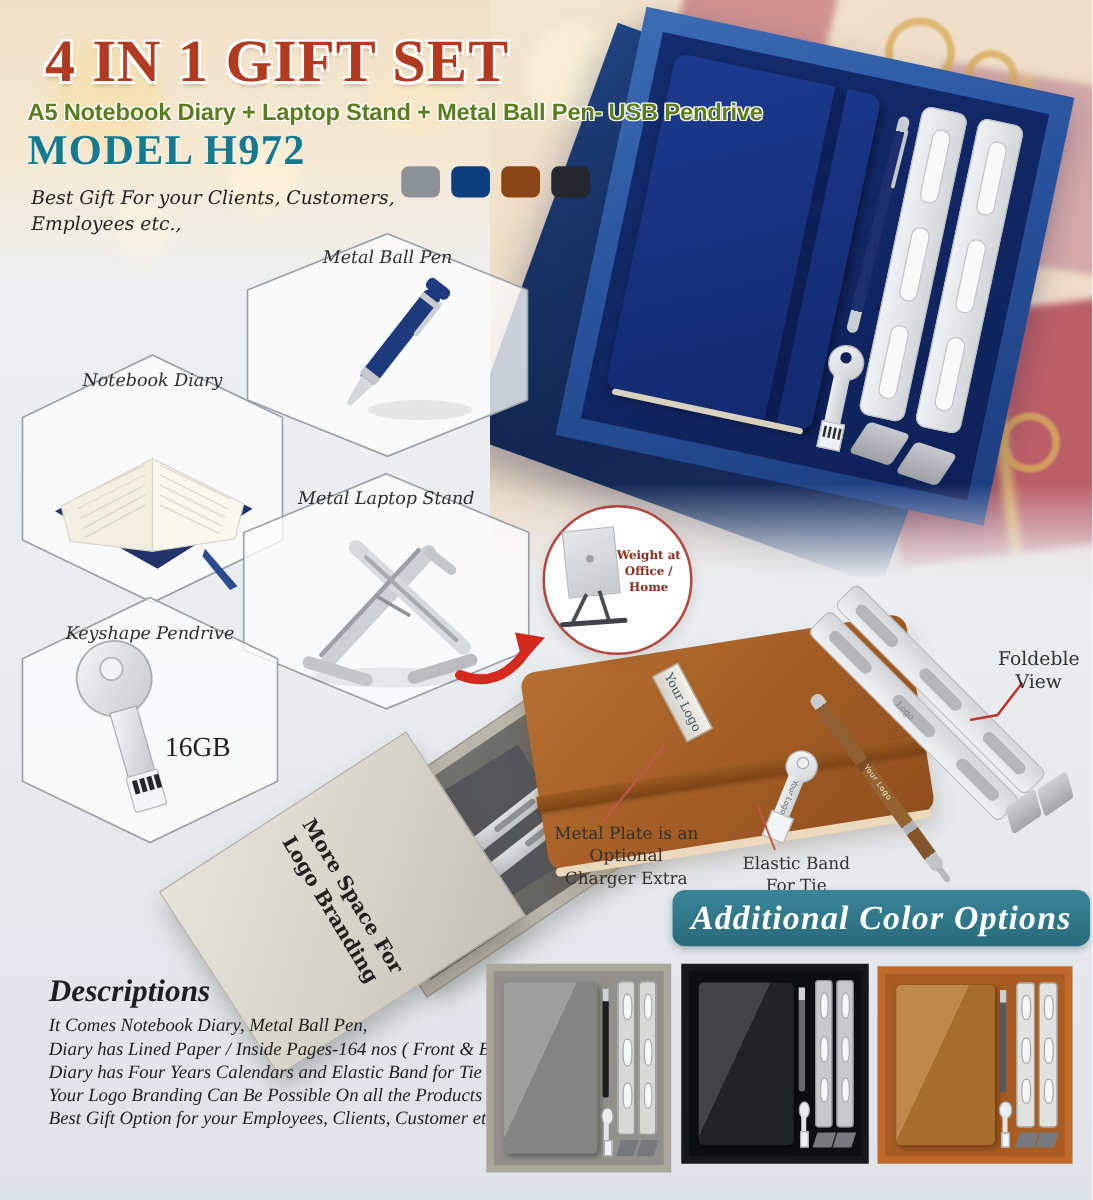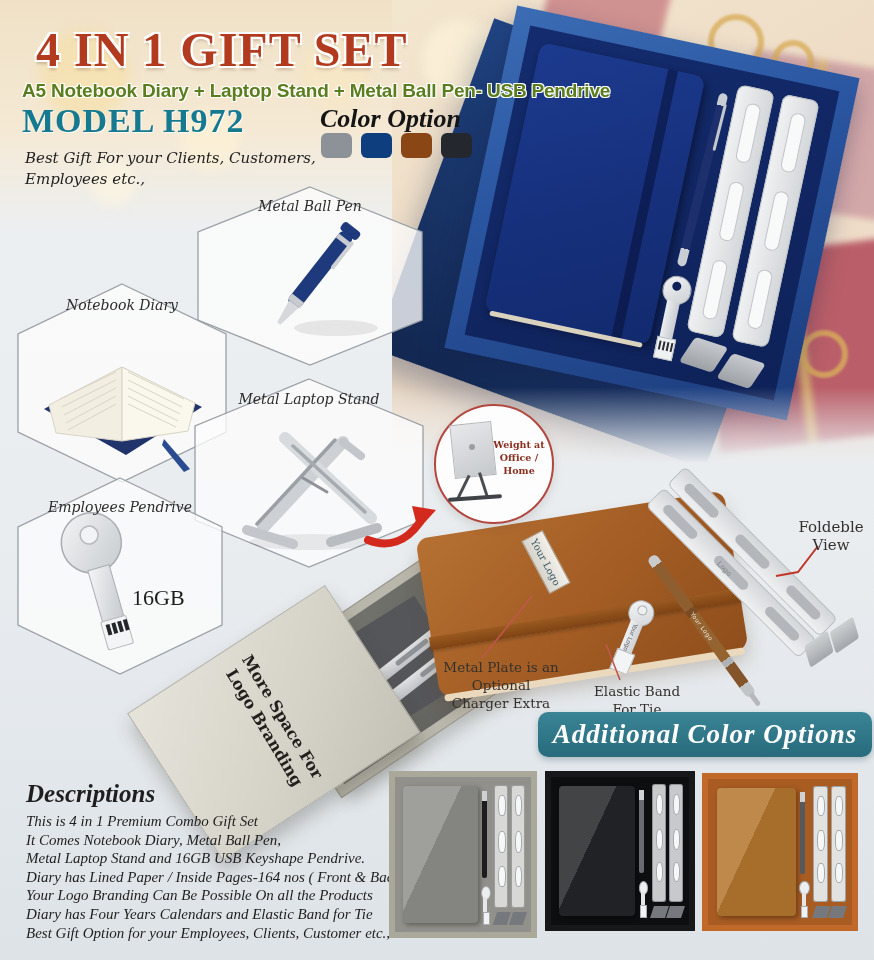--- a/index.html
+++ b/index.html
@@ -104,21 +104,21 @@
   .s2-foot{position:absolute;width:30px;height:20px;background:linear-gradient(#cdd0d3,#a3a7ab);
     transform:skewX(-20deg) rotate(10deg);border-radius:3px;}
   .s2-logo{position:absolute;left:2px;top:96px;transform:rotate(90deg);font:7px "DejaVu Serif",serif;color:#7a7f84;}
   .annot{position:absolute;text-align:center;font:13.5px "DejaVu Serif",serif;color:#33312e;line-height:18px;}
   
   .banner{left:538px;top:712px;width:334px;height:45px;border-radius:10px;z-index:5;
     background:linear-gradient(180deg,#3a8496,#276b7c);box-shadow:0 3px 6px rgba(40,80,90,.3);
     display:flex;align-items:center;justify-content:center;
     font:italic bold 27px "Liberation Serif",serif;color:#fff;letter-spacing:1px;}
   
-  .desc{left:26px;top:780px;width:380px;z-index:5;color:#1e1e1e;}
+  .desc{left:39px;top:780px;width:380px;z-index:5;color:#1e1e1e;}
   .desc-h{font:italic bold 25px "Liberation Serif",serif;margin:0 0 4px 0;}
   .desc-line{font:italic 15px "Liberation Serif",serif;line-height:18.6px;white-space:nowrap;}
   .desc-bold{font:bold 15.5px "Liberation Serif",serif;line-height:19px;white-space:nowrap;}
   
   .variant{z-index:5;padding:6px;box-sizing:border-box;background:var(--frame);}
   .v-tray{position:relative;width:100%;height:100%;background:var(--tray);}
   .v-nb{position:absolute;left:6%;top:6%;width:55%;height:88%;border-radius:4px;background:var(--cover);
     box-shadow:2px 2px 5px rgba(0,0,0,.35);}
   .v-nb:after{content:"";position:absolute;inset:0;border-radius:4px;
     background:linear-gradient(115deg,rgba(255,255,255,.14) 0 42%,rgba(0,0,0,.08) 42%);}
@@ -199,21 +199,20 @@
           </div>
         </div>
       </div>
     </div>
     <div class="abs hero-fade"></div>
   </div>
 
   <div class="abs t-title" style="left:20px;top:22px;z-index:6;margin-left:16px;">4 IN 1 GIFT SET</div>
   <div class="abs t-sub" style="left:22px;top:80px;z-index:6;">A5 Notebook Diary + Laptop Stand + Metal Ball Pen- USB Pendrive</div>
   <div class="abs t-model" style="left:22px;top:102px;z-index:6;">MODEL H972</div>
-  <div class="abs t-colopt" style="left:320px;top:104px;z-index:6;">Color Option</div>
   <div class="abs" style="left:321px;top:133px;z-index:6;display:flex;gap:9px;">
     <span class="swatch" style="background: rgb(141, 146, 152);"></span>
     <span class="swatch" style="background: rgb(14, 62, 126);"></span>
     <span class="swatch" style="background: rgb(138, 71, 21);"></span>
     <span class="swatch" style="background: rgb(37, 39, 46);"></span>
   </div>
   <div class="abs hex" style="left:196px;top:186px;width:228px;height:180px;">
     <svg width="228" height="180" viewBox="0 0 228 180">
       <polygon points="114,1 226,46 226,134 114,179 2,134 2,46" fill="rgba(253,253,253,0.78)" stroke="#9aa0a6" stroke-width="1.3"></polygon>
       <ellipse cx="140" cy="142" rx="42" ry="8" fill="#000" opacity="0.08"></ellipse>
@@ -290,21 +289,21 @@
         <circle cx="88" cy="64" r="30" fill="url(#silv)" stroke="#a9adb2" stroke-width="1.5"></circle>
         <circle cx="88" cy="56" r="9" fill="#f2f3f4" stroke="#b6babd" stroke-width="1.5"></circle>
         <rect x="77" y="90" width="22" height="54" fill="url(#silv)" stroke="#a9adb2" stroke-width="1"></rect>
         <rect x="75" y="143" width="26" height="29" rx="2" fill="#f2f4f5" stroke="#b6babd" stroke-width="1"></rect>
         <rect x="79" y="147" width="4" height="11" fill="#23262a"></rect>
         <rect x="85" y="147" width="4" height="11" fill="#23262a"></rect>
         <rect x="91" y="147" width="4" height="11" fill="#23262a"></rect>
         <rect x="97" y="147" width="4" height="11" fill="#23262a"></rect>
       </g>
     </svg>
-    <div class="hexlabel" style="top:22px;">Employees Pendrive</div>
+    <div class="hexlabel" style="top:22px;">Keyshape Pendrive</div>
     <div class="abs" style="left:116px;top:108px;font:22px 'Liberation Serif',serif;color:#1d1d1d;">16GB</div>
   </div>
 
   <svg class="abs" style="left:362px;top:494px;z-index:5;" width="80" height="58" viewBox="0 0 80 58">
     <path d="M6,46 C 26,54 44,48 58,28" stroke="#d42a1d" stroke-width="8" fill="none" stroke-linecap="round"></path>
     <polygon points="50,12 74,16 56,36" fill="#d42a1d"></polygon>
   </svg>
 
   <div class="abs badge">
     <div class="mini-scr"></div>
@@ -390,26 +389,24 @@
     <div class="annot" style="left:368px;top:50px;width:86px;font-size:15px;">
       <div>Foldeble</div>
       <div>View</div>
     </div>
   </div>
 
   <div class="abs banner">Additional Color Options</div>
 
   <div class="abs desc">
     <div class="desc-h">Descriptions</div>
-    <div class="desc-line">This is 4 in 1 Premium Combo Gift Set</div>
     <div class="desc-line">It Comes Notebook Diary, Metal Ball Pen,</div>
-    <div class="desc-line">Metal Laptop Stand and 16GB USB Keyshape Pendrive.</div>
     <div class="desc-line">Diary has Lined Paper / Inside Pages-164 nos ( Front &amp; Back )</div>
+    <div class="desc-line">Diary has Four Years Calendars and Elastic Band for Tie</div>
     <div class="desc-line">Your Logo Branding Can Be Possible On all the Products</div>
-    <div class="desc-line">Diary has Four Years Calendars and Elastic Band for Tie</div>
     <div class="desc-line">Best Gift Option for your Employees, Clients, Customer etc.,</div>
   </div>
 
   <div class="abs variant" style="left: 389px; top: 771px; width: 148px; height: 167px; --frame: #aaa89b; --tray: #92908a; --cover: #8f8f8b; --pen: #1d1d1d; --stand: #d8d9d6;">
     <div class="v-tray">
       <div class="v-nb"></div>
       <div class="v-pen"></div>
       <div class="v-key">
           <i class="vk-h"></i>
           <i class="vk-s"></i>

